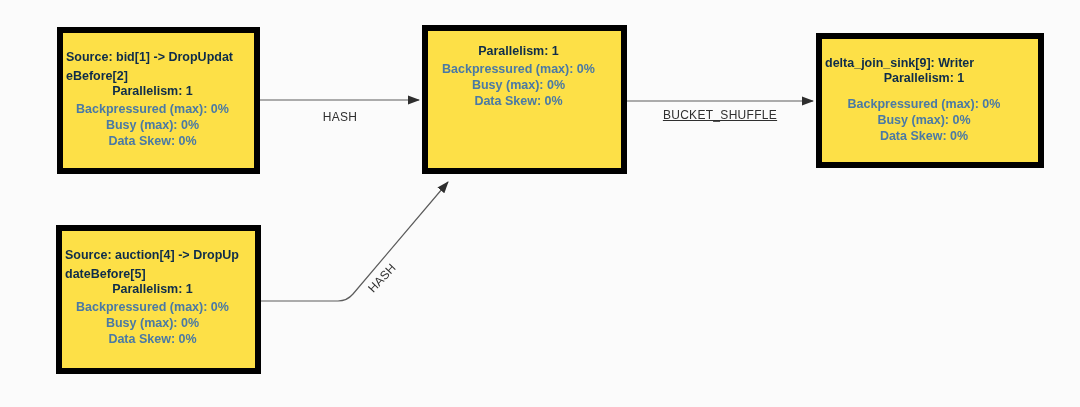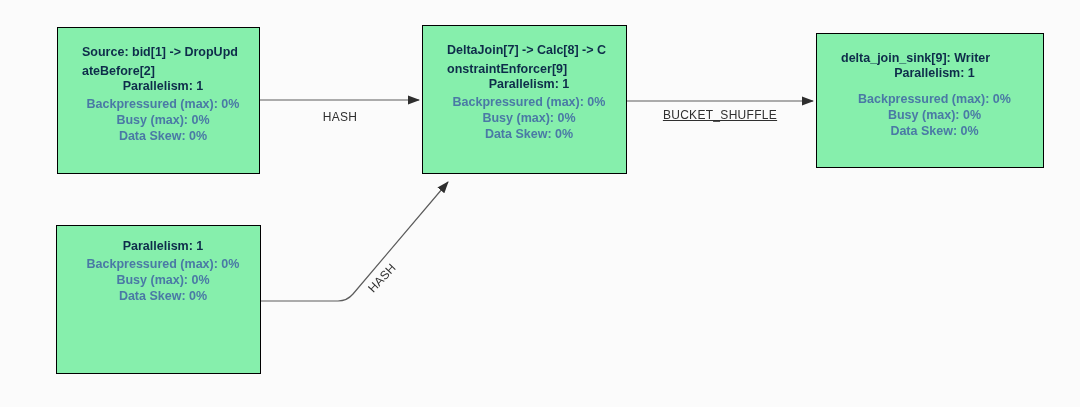--- a/index.html
+++ b/index.html
@@ -22,23 +22,23 @@
     pointer-events: none;
   }
   .edge-path {
     stroke: #5c5c5c;
     stroke-width: 1.2;
     fill: none;
   }
   .node {
     position: absolute;
     box-sizing: border-box;
-    background: #86efac;
-    border: 1px solid #000000;
-    padding: 15px 15px 0 24px;
+    background: #fde047;
+    border: 6px solid #000000;
+    padding: 15px 15px 0 3px;
     cursor: pointer;
   }
   .node-title {
     color: #0e2c4a;
     font-size: 12.5px;
     line-height: 19px;
     font-weight: bold;
     word-break: break-all;
     text-align: left;
   }
@@ -97,40 +97,40 @@
     <div class="node-title">Source: bid[1] -&gt; DropUpdateBefore[2]</div>
     <div class="node-parallelism">Parallelism: 1</div>
     <div class="node-metrics">
       <div>Backpressured (max): 0%</div>
       <div>Busy (max): 0%</div>
       <div>Data Skew: 0%</div>
     </div>
   </div>
 
   <div class="node" style="left:422px; top:25px; width:205px; height:149px;">
-    <div class="node-title">DeltaJoin[7] -&gt; Calc[8] -&gt; ConstraintEnforcer[9]</div>
     <div class="node-parallelism">Parallelism: 1</div>
     <div class="node-metrics">
       <div>Backpressured (max): 0%</div>
       <div>Busy (max): 0%</div>
       <div>Data Skew: 0%</div>
     </div>
   </div>
 
   <div class="node node--sink" style="left:816px; top:33px; width:228px; height:135px;">
     <div class="node-title">delta_join_sink[9]: Writer</div>
     <div class="node-parallelism">Parallelism: 1</div>
     <div class="node-metrics">
       <div>Backpressured (max): 0%</div>
       <div>Busy (max): 0%</div>
       <div>Data Skew: 0%</div>
     </div>
   </div>
 
   <div class="node" style="left:56px; top:225px; width:205px; height:149px;">
+    <div class="node-title">Source: auction[4] -&gt; DropUpdateBefore[5]</div>
     <div class="node-parallelism">Parallelism: 1</div>
     <div class="node-metrics">
       <div>Backpressured (max): 0%</div>
       <div>Busy (max): 0%</div>
       <div>Data Skew: 0%</div>
     </div>
   </div>
 
 </div>
 

